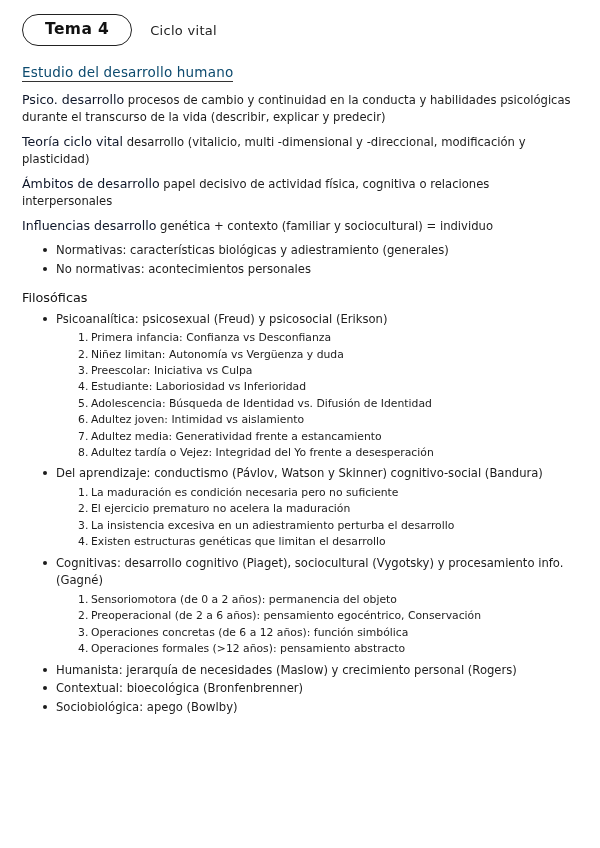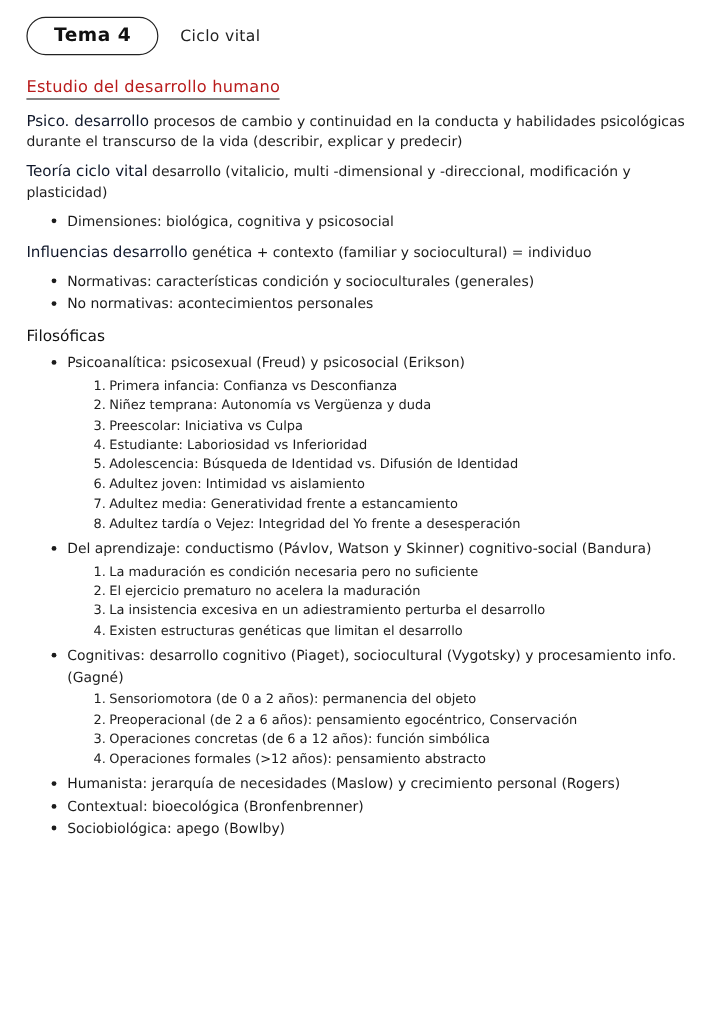--- a/index.html
+++ b/index.html
@@ -38,21 +38,21 @@
     color: #111;
   }
   .topic-subtitle {
     font-size: 13px;
     color: #222;
     letter-spacing: 0.3px;
   }
   
   .h1 {
     font-size: 13.5px;
-    color: #b91c1c;
+    color: #0c4a6e;
     margin: 0 0 9px 0;
     letter-spacing: 0.2px;
   }
   .h1.underlined {
     display: inline-block;
     border-bottom: 1.3px solid #333;
     padding-bottom: 1px;
   }
   .h2 {
     font-size: 12.8px;
@@ -138,47 +138,48 @@
     <p class="line">
       <span class="term">Psico. desarrollo</span>
       <span>procesos de cambio y continuidad en la conducta y habilidades psicológicas durante el transcurso de la vida (describir, explicar y predecir)</span>
     </p>
 
     <p class="line">
       <span class="term">Teoría ciclo vital</span>
       <span>desarrollo (vitalicio, multi -dimensional y -direccional, modificación y plasticidad)</span>
     </p>
 
-    <ul class="bullets">
-      <li>Dimensiones: biológica, cognitiva y psicosocial</li>
-    </ul>
+    <p class="line">
+      <span class="term">Ámbitos de desarrollo</span>
+      <span>papel decisivo de actividad física, cognitiva o relaciones interpersonales</span>
+    </p>
 
     <p class="line">
       <span class="term">Influencias desarrollo</span>
       <span>genética + contexto (familiar y sociocultural) = individuo</span>
     </p>
     <ul class="bullets">
-      <li>Normativas: características condición y socioculturales (generales)</li>
+      <li>Normativas: características biológicas y adiestramiento (generales)</li>
       <li>No normativas: acontecimientos personales</li>
     </ul>
   </div>
 
   <div>
 
     
     <div class="h2">Filosóficas</div>
 
     
     <ul class="bullets">
 
       <li>
         <span>Psicoanalítica: psicosexual (Freud) y psicosocial (Erikson)</span>
         <ol class="numbered">
           <li>Primera infancia: Confianza vs Desconfianza</li>
-          <li>Niñez temprana: Autonomía vs Vergüenza y duda</li>
+          <li>Niñez limitan: Autonomía vs Vergüenza y duda</li>
           <li>Preescolar: Iniciativa vs Culpa</li>
           <li>Estudiante: Laboriosidad vs Inferioridad</li>
           <li>Adolescencia: Búsqueda de Identidad vs. Difusión de Identidad</li>
           <li>Adultez joven: Intimidad vs aislamiento</li>
           <li>Adultez media: Generatividad frente a estancamiento</li>
           <li>Adultez tardía o Vejez: Integridad del Yo frente a desesperación</li>
         </ol>
       </li>
 
       <li>

